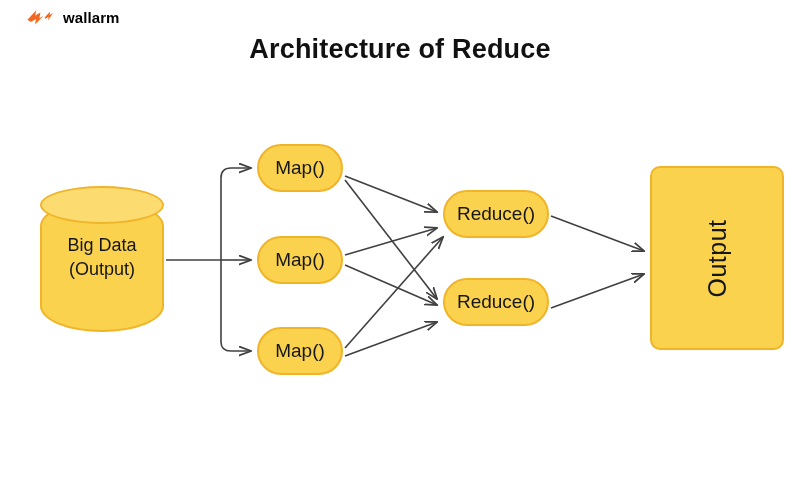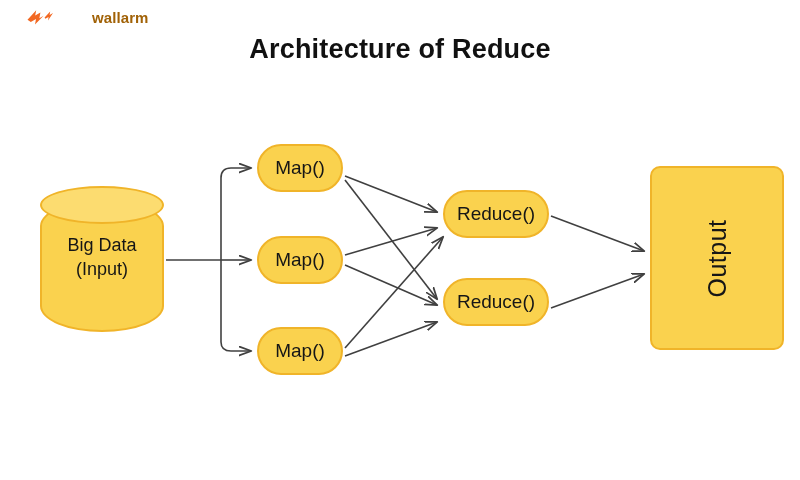--- a/index.html
+++ b/index.html
@@ -28,24 +28,23 @@
     left: 26px;
     top: 8px;
     display: flex;
     align-items: center;
     gap: 7px;
   }
   .brand-mark { display: block; }
   .brand-name {
     font-size: 15px;
     font-weight: 700;
-    color: #a16207;
+    color: #000000;
     letter-spacing: 0.1px;
     line-height: 1;
-    margin-left: 29px;
   }
 
   .page-title {
     position: absolute;
     left: 0;
     top: 34px;
     width: 800px;
     text-align: center;
     font-size: 27px;
     font-weight: 700;
@@ -187,21 +186,21 @@
 
         <path d="M551,308 L644,274" marker-end="url(#ah)"></path>
       </g>
     </svg>
 
     <div class="cylinder">
       <div class="cyl-body"></div>
       <div class="cyl-top"></div>
       <div class="cyl-label">
         <span>Big Data</span>
-        <span>(Input)</span>
+        <span>(Output)</span>
       </div>
     </div>
 
     <div class="node node-map" style="left:257px; top:144px; width:86px; height:48px;">
       <span>Map()</span>
     </div>
     <div class="node node-map" style="left:257px; top:236px; width:86px; height:48px;">
       <span>Map()</span>
     </div>
     <div class="node node-map" style="left:257px; top:327px; width:86px; height:48px;">

